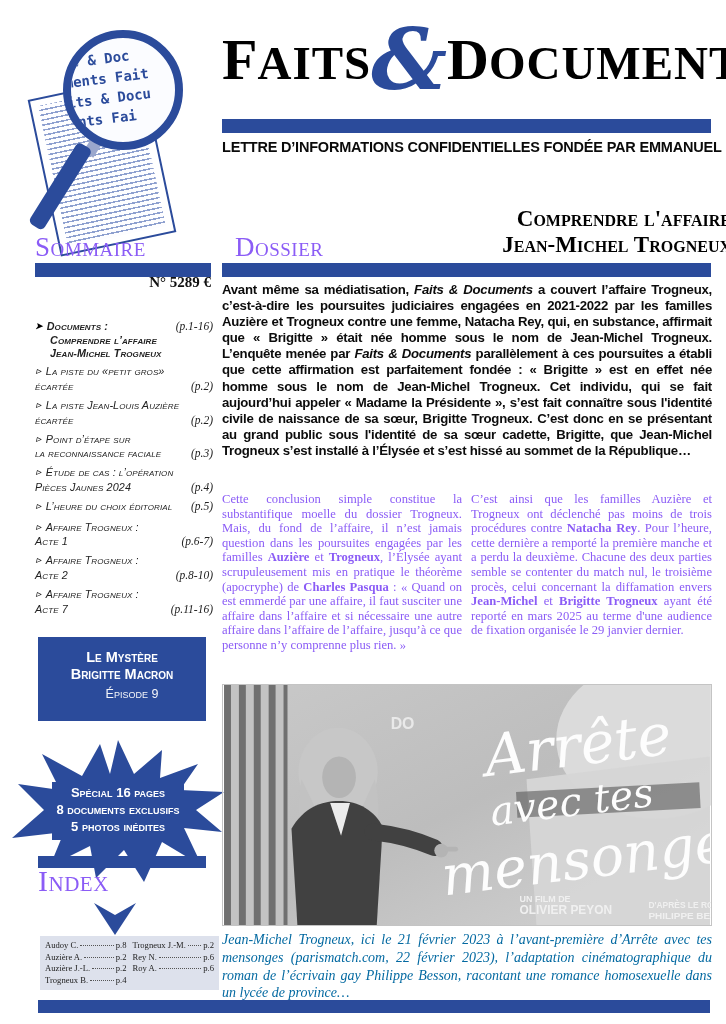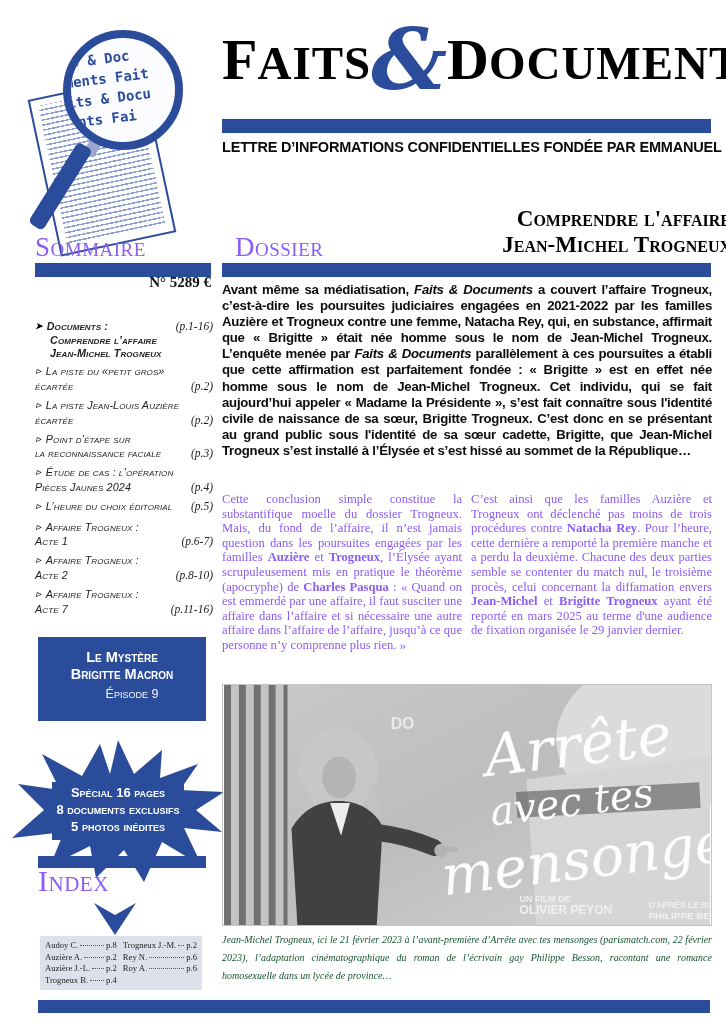--- a/index.html
+++ b/index.html
@@ -64,21 +64,21 @@
   .promo-box .l1 { font-weight:bold; font-size:14.5px; line-height:17px; }
   .promo-box .l3 { font-size:12.5px; margin-top:4px; opacity:0.95; font-weight:normal;margin-left:20px; }
   .burst-wrap { position:absolute; left:12px; top:722px; width:212px; height:142px;margin-top:18px; }
   .burst-text { font-variant:small-caps; font-weight:bold; fill:#fff; font-size:13px;
     font-family:"Liberation Sans", sans-serif; text-anchor:middle; }
 
   
   .idx-bar { position:absolute; left:38px; top:856px; width:168px; height:12px; background:#2b4b9b; }
   .idx-head { left:38px; top:868px; font-size:30px; }
   .idx-arrow { position:absolute; left:92px; top:903px; }
-  .idx-box { position:absolute; left:40px; top:936px; width:162px; height:54px;
+  .idx-box { position:absolute; left:40px; top:936px; width:179px; height:54px;
     background:#dde1ec; padding:4px 5px; display:flex; gap:6px;
     font-family:"Liberation Serif", serif; font-size:8.6px; line-height:11.5px; color:#222; }
   .idx-col { flex:1; }
   .idx-row { display:flex; align-items:baseline; white-space:nowrap; }
   .idx-row .dots { flex:1; border-bottom:1px dotted #555; margin:0 2px; transform:translateY(-2px); min-width:6px; }
 
   .bottom-bar { position:absolute; left:38px; top:1000px; width:672px; height:13px; background:#2b4b9b; }
 
   
   .intro { position:absolute; left:222px; top:282px; width:490px; text-align:justify;
@@ -86,22 +86,22 @@
   .bodycol { position:absolute; top:492px; width:240px; text-align:justify;
     font-family:"Liberation Serif", serif; font-size:12.6px; line-height:14.6px; color:#8b5cf6; }
   .col-left { left:222px; }
   .col-right { left:471px; width:241px; }
   .b { font-weight:bold; } .i { font-style:italic; }
 
   
   .photo { position:absolute; left:222px; top:684px; width:490px; height:242px;
     border:1px solid #c4c4c4; }
   .caption { position:absolute; left:222px; top:931px; width:490px; text-align:justify;
-    font-family:"Liberation Serif", serif; font-style:italic; font-size:10px;
-    line-height:17.8px; color:#14532d; }
+    font-family:"Liberation Serif", serif; font-style:italic; font-size:14px;
+    line-height:17.8px; color:#0369a1; }
   .script-t { font-family:"DejaVu Serif", serif; font-style:italic; fill:#fdfdfd; }
   .credit-t { font-family:"Liberation Sans", sans-serif; font-weight:bold; fill:#f0f0f0; }
 </style>
 </head>
 <body>
 
 <div class="page">
 
   <div class="logo">
     <div class="sheet"></div>

